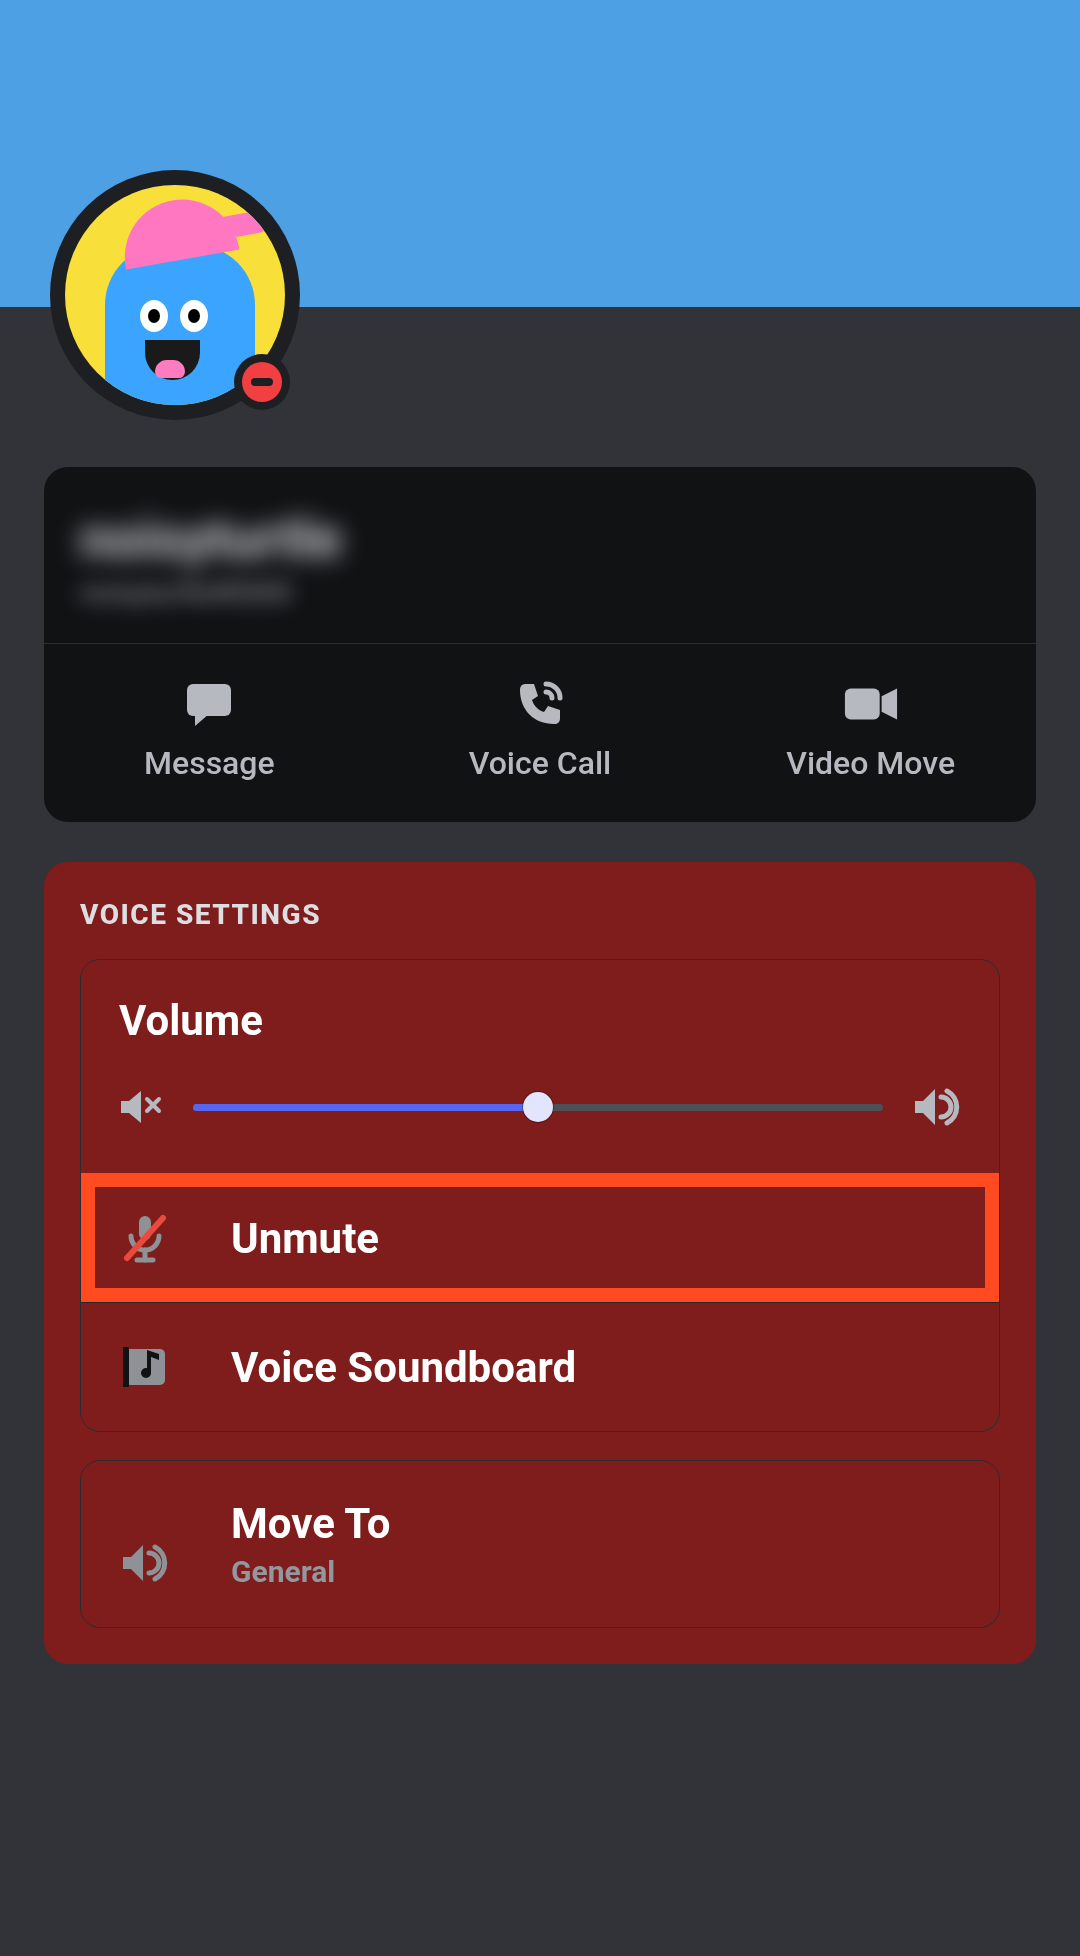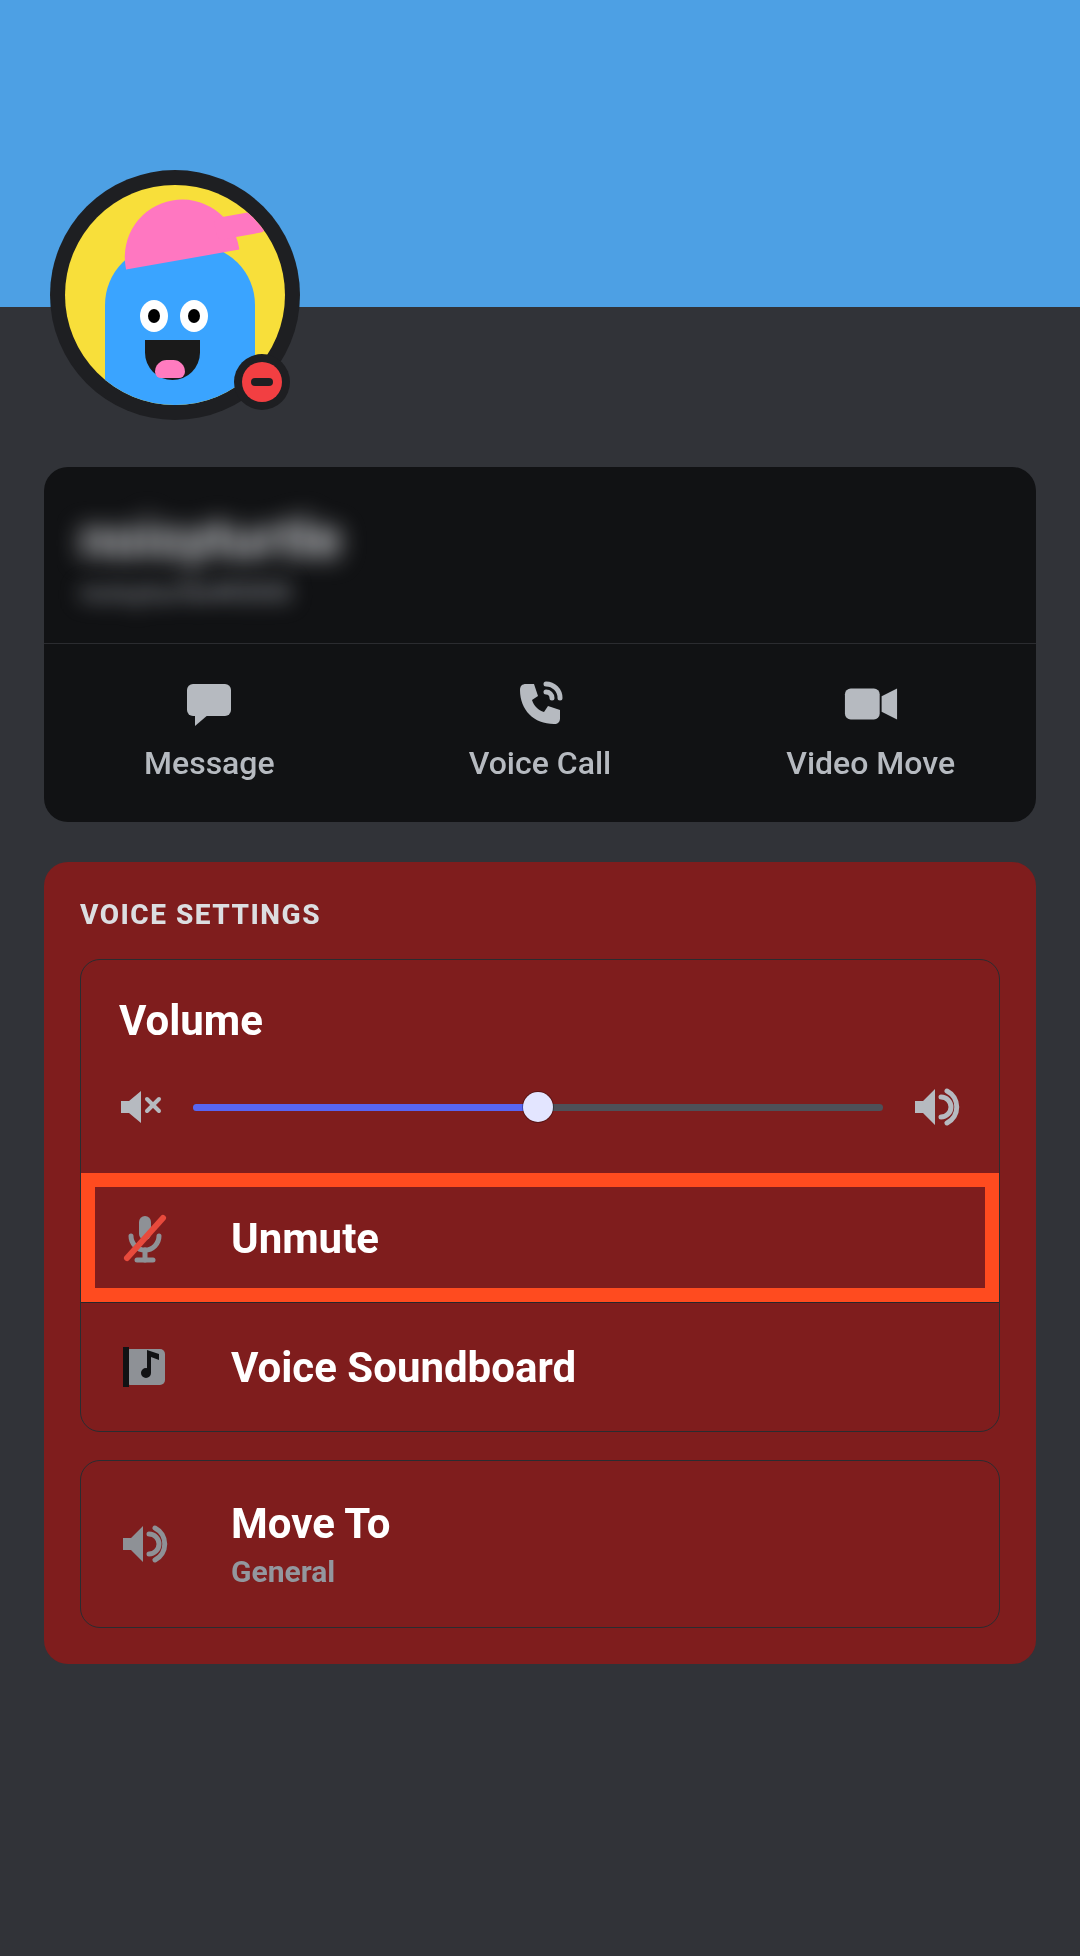--- a/index.html
+++ b/index.html
@@ -339,21 +339,21 @@
               <path d="M20 28 a5 5 0 1 0 10 0 a5 5 0 1 0 -10 0 M30 28 v-16 l8 3 v-6 l-12 -4 v23" fill="#111214"></path>
             </svg>
         </div>
         <div class="setting-label">Voice Soundboard</div>
       </div>
 
 
     </div>
 
     <div class="inner-card secondary">
-      <div class="setting-row" style="border-top:none;">
+      <div class="setting-row" style="border-top:none;align-items:flex-end;">
         <div class="setting-ico">
           <svg width="48" height="44" viewBox="0 0 48 44">
               <path d="M2 16 h8 l12 -12 v36 l-12 -12 h-8 z" fill="#8e9196"></path>
               <path d="M28 12 a10 10 0 0 1 0 20" stroke="#8e9196" stroke-width="5" fill="none" stroke-linecap="round"></path>
               <path d="M34 6 a18 18 0 0 1 0 32" stroke="#8e9196" stroke-width="5" fill="none" stroke-linecap="round"></path>
             </svg>
         </div>
         <div>
           <div class="setting-label">Move To</div>
           <div class="setting-sub">General</div>

